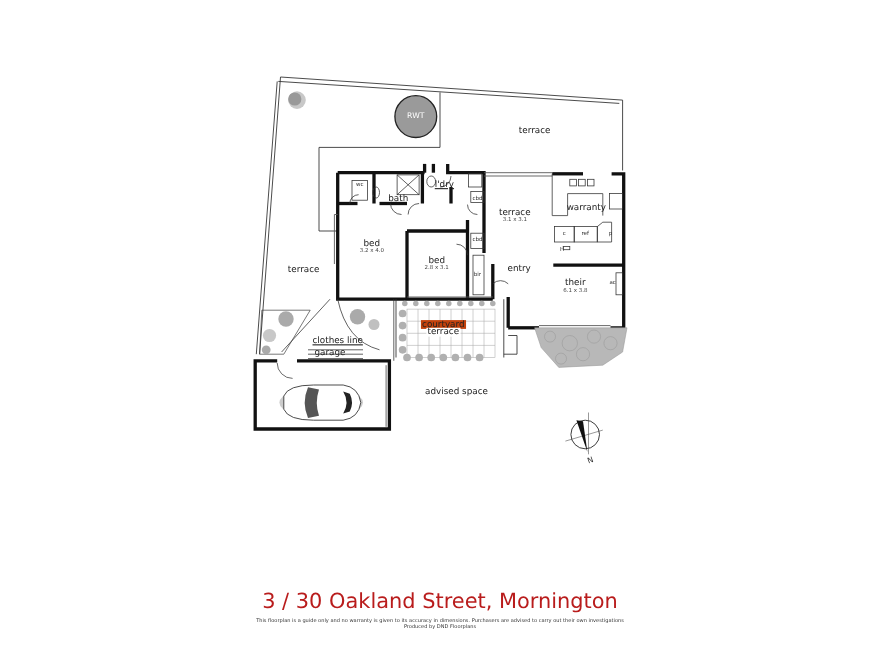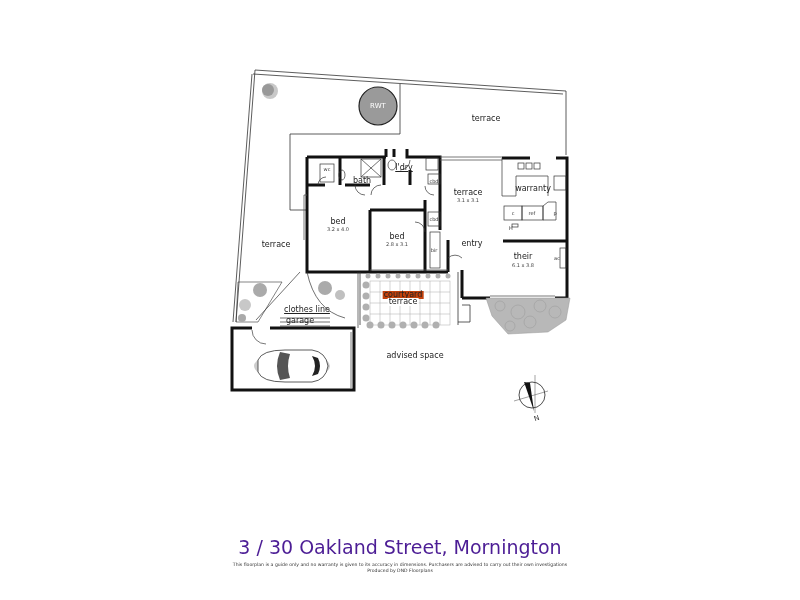--- a/index.html
+++ b/index.html
@@ -1,21 +1,21 @@
 <!DOCTYPE html>
 <html><head>
 <meta charset="utf-8">
 <style>
   html,body{margin:0;padding:0;background:#fff;}
   body{width:800px;height:600px;position:relative;overflow:hidden;font-family:"DejaVu Sans","Liberation Sans",sans-serif;}
   .plan{position:absolute;left:0;top:0;width:800px;height:600px;}
   .lbl{position:absolute;color:#222;font-size:8px;line-height:1;white-space:nowrap;transform:translate(-50%,-50%);text-align:right;}
   .dim{position:absolute;color:#444;font-size:5px;line-height:1;white-space:nowrap;transform:translate(-50%,-50%);}
   .tiny{position:absolute;color:#333;font-size:5px;line-height:1;white-space:nowrap;transform:translate(-50%,-50%);}
-  .title{position:absolute;left:0;width:800px;top:536px;text-align:center;font-family:"DejaVu Sans",sans-serif;font-size:19px;color:#4c1d95;letter-spacing:0px;}
+  .title{position:absolute;left:0;width:800px;top:536px;text-align:center;font-family:"DejaVu Sans",sans-serif;font-size:19px;color:#b91c1c;letter-spacing:0px;}
   .disc{position:absolute;left:0;width:800px;top:562px;text-align:center;font-size:4.6px;color:#333;line-height:1.35;}
 </style>
 </head>
 <body>
 
 <svg class="plan" width="800" height="600" viewBox="0 0 800 600">
 
   <g fill="none" stroke="#333" stroke-width="0.8">
     <polyline points="255,70 566,91 566,155"></polyline>
     <polyline points="253,74 563,94"></polyline>

